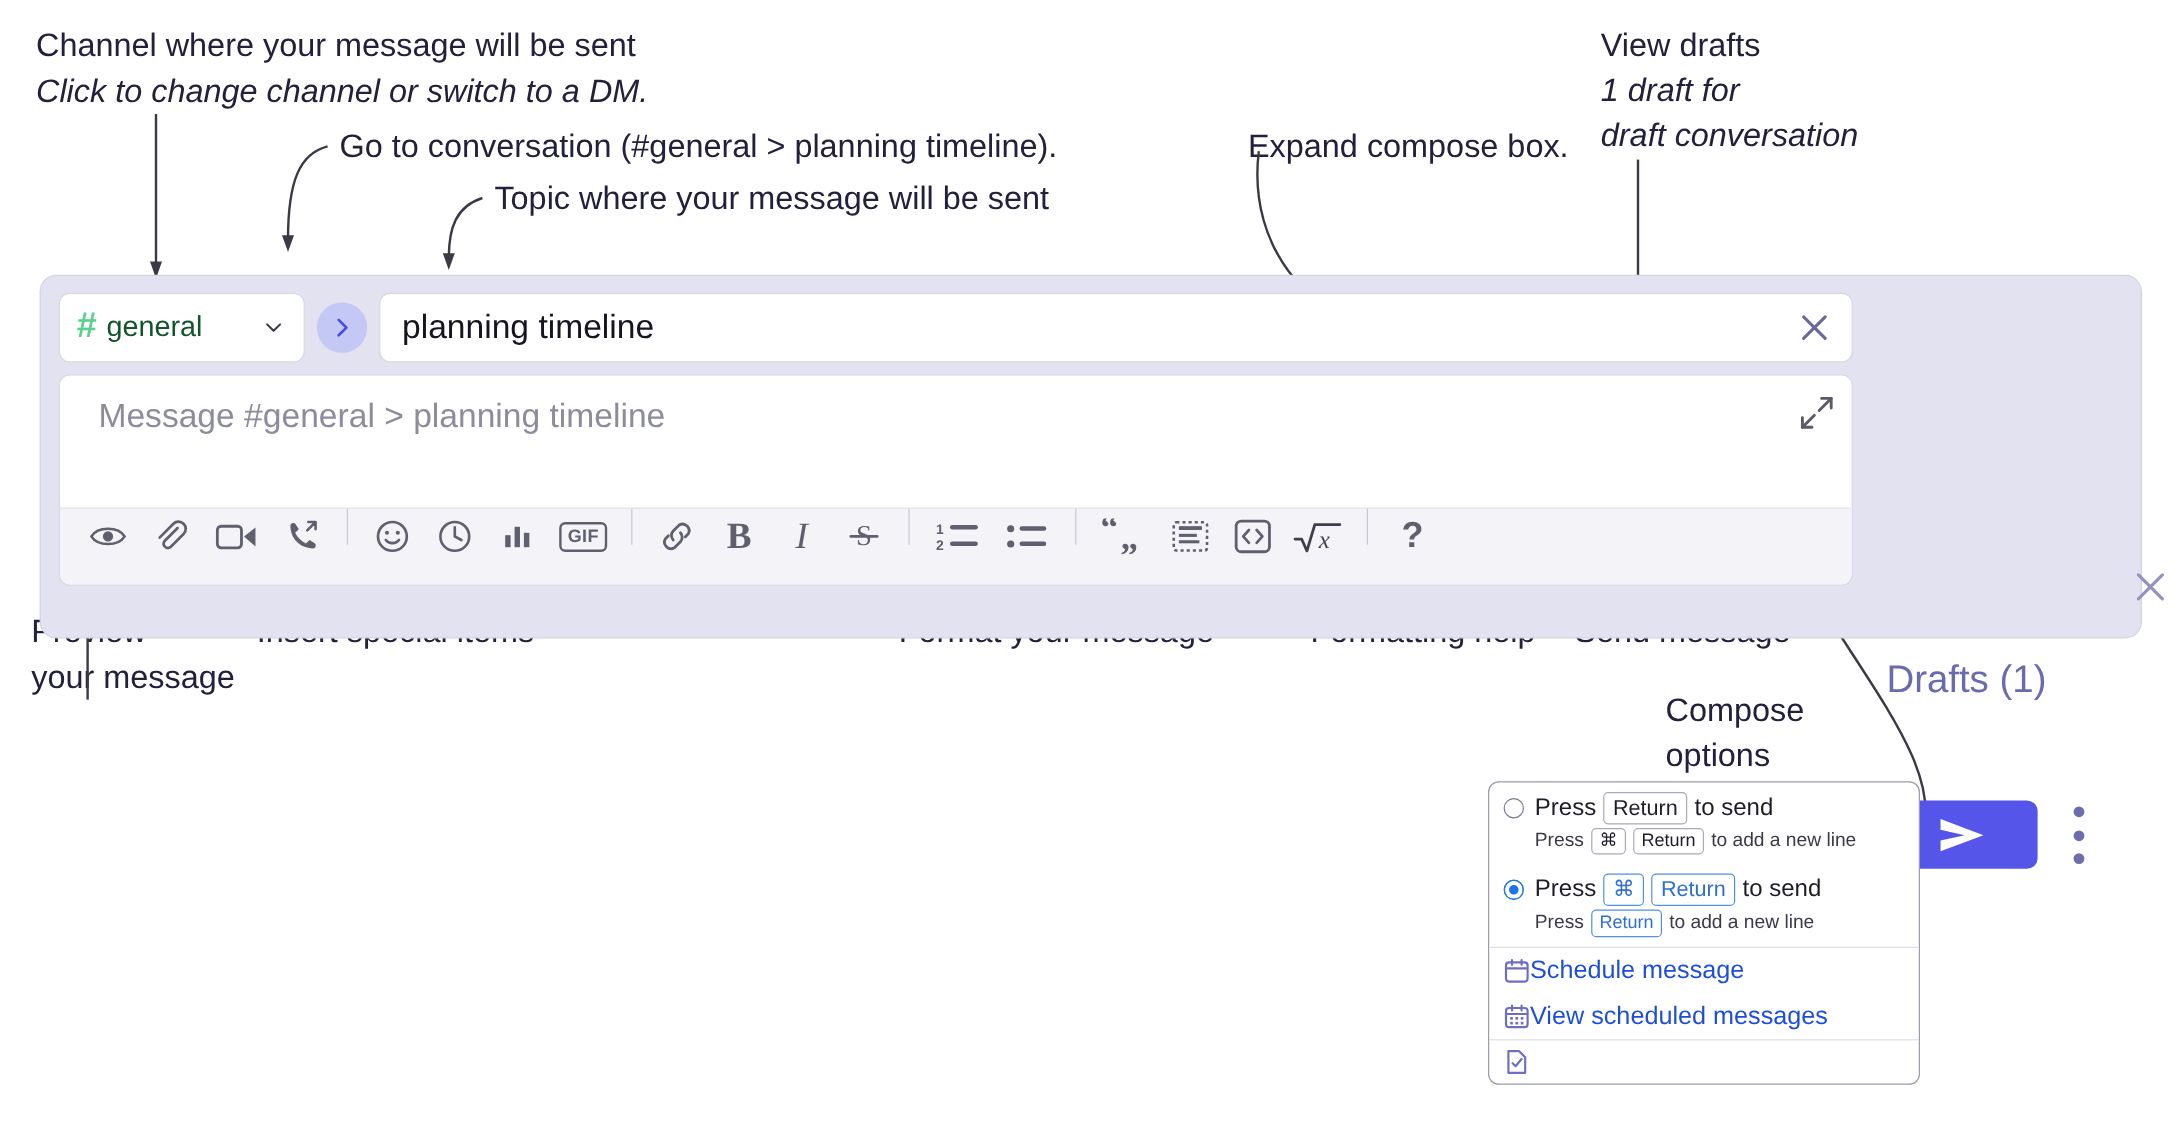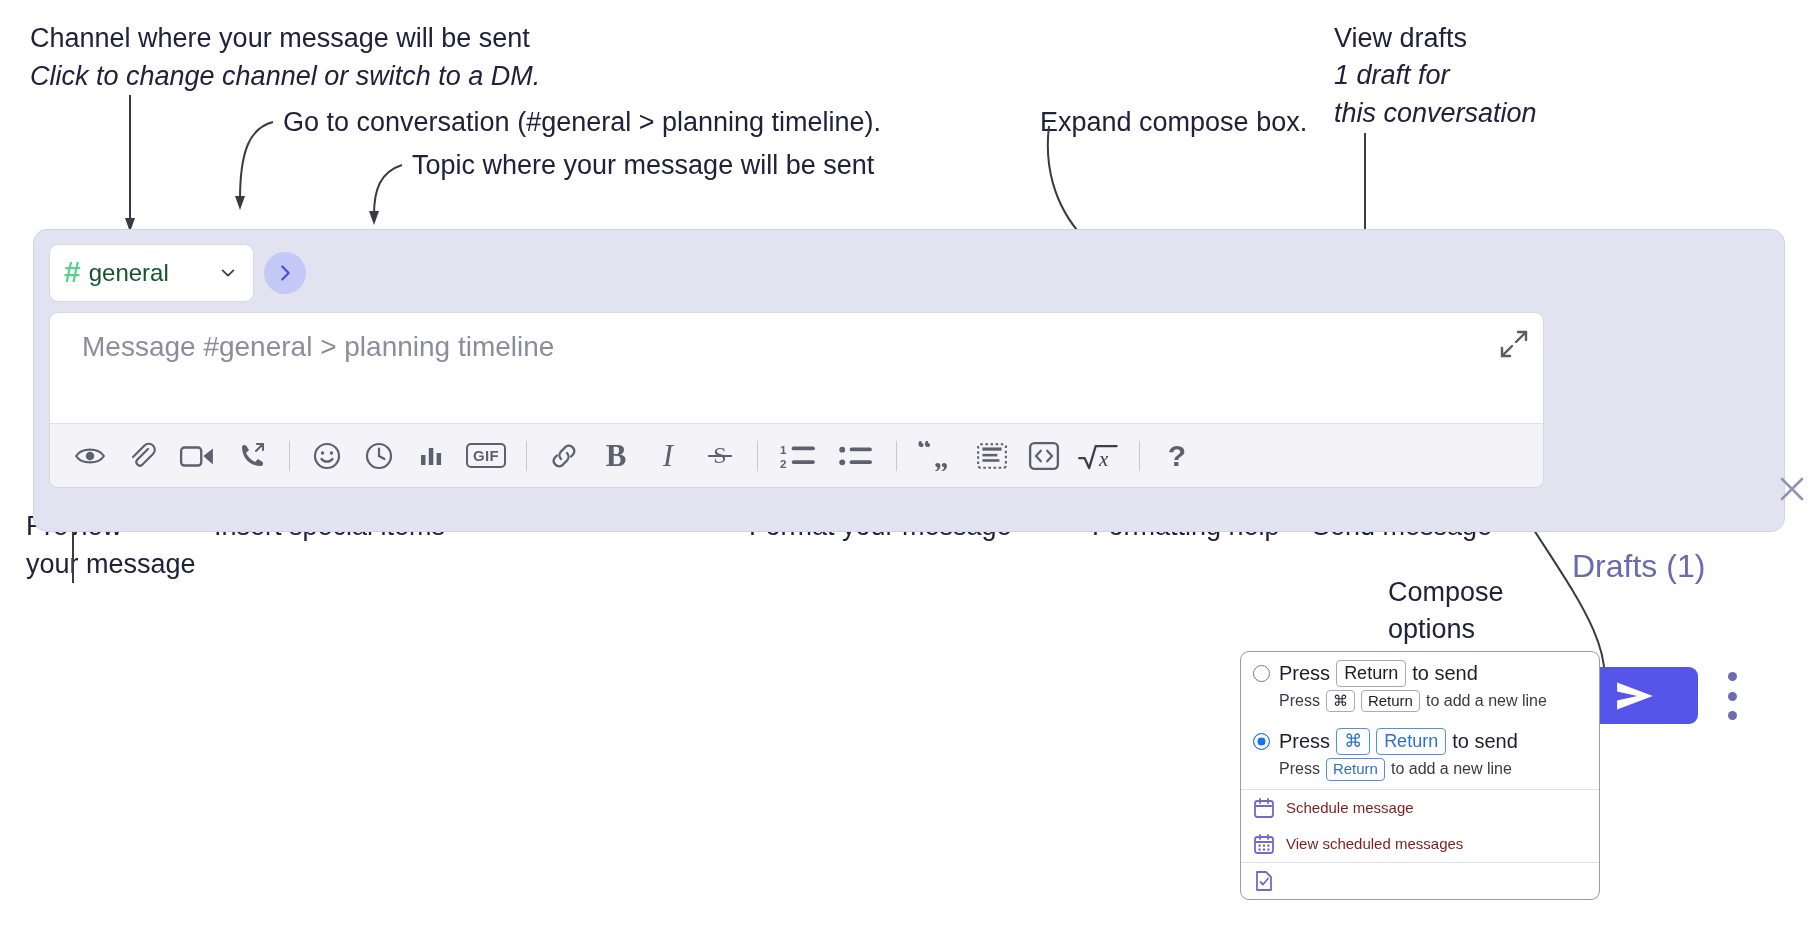--- a/index.html
+++ b/index.html
@@ -104,21 +104,21 @@
   .expandbtn {
     position: absolute; right: 14px; top: 16px;
     width: 30px; height: 30px; cursor: pointer;
   }
 
   
   .toolbar {
     height: 64px;
     background: #f4f4f8;
     border-top: 1px solid #e1e1ea;
-    display: flex; align-items: center;
+    display: flex; 
     padding: 0 14px;
     gap: 0px;
   }
   .tbtn {
     width: 52px; height: 46px;
     display: flex; align-items: center; justify-content: center;
     cursor: pointer; color: #5f5f6e; flex: none;
   }
   .tbtn.wide { width: 58px; }
   .tsep {
@@ -200,22 +200,22 @@
   }
   .key {
     border: 1px solid #a9a9ba; border-radius: 4px;
     padding: 1px 7px; font-size: 18px; background: #fff;
     color: #1d1c2b; line-height: 1.25;
   }
   .key.sm { font-size: 15px; padding: 1px 6px; }
   .key.blue { border-color: #4f90e8; color: #2f6fd0; }
   .pop-div { height: 1px; background: #dedee6; }
   .pop-item {
-    display: flex; align-items: center; gap: 11px;
-    padding: 7px 12px; font-size: 15px; color: #7f1d1d;
+    display: flex; align-items: center; 
+    padding: 7px 12px; font-size: 21px; color: #1d4ed8;
     cursor: pointer;
   }
   .pop-icon { width: 22px; height: 22px; flex: none; color: #6d6dc4;}
 </style>
 </head>
 <body>
 
 <div class="anno anno-lg" style="left:30px; top:22px;">
   <div><b>Channel</b><span> where your message will be sent</span></div>
   <div class="it" style="margin-top:5px;">Click to change channel or switch to a DM.</div>
@@ -229,21 +229,21 @@
   <b>Topic</b><span> where your message will be sent</span>
 </div>
 
 <div class="anno anno-lg" style="left:1040px; top:106px;">
   <b>Expand</b><span> compose box.</span>
 </div>
 
 <div class="anno anno-lg" style="left:1334px; top:22px;">
   <div><span>View </span><b>drafts</b></div>
   <div class="it" style="margin-top:4px;">1 draft for</div>
-  <div class="it" style="margin-top:4px;">this conversation</div>
+  <div class="it" style="margin-top:4px;">draft conversation</div>
 </div>
 
 <div class="anno anno-lg" style="left:26px; top:510px;">
   <div><b>Preview</b></div>
   <div style="margin-top:5px;">your message</div>
 </div>
 
 <div class="anno anno-lg" style="left:214px; top:510px;">
   <b>Insert</b><span> special items</span>
 </div>
@@ -338,20 +338,26 @@
           <path d="M4 7 L10 13 L16 7" stroke="#3b3b48" stroke-width="1.9" fill="none" stroke-linecap="round" stroke-linejoin="round"></path>
         </svg>
       </div>
 
       <div class="gobtn">
         <svg viewBox="0 0 24 24" width="22" height="22">
           <path d="M9 5 L16 12 L9 19" stroke="#4a4ae0" stroke-width="2.4" fill="none" stroke-linecap="round" stroke-linejoin="round"></path>
         </svg>
       </div>
 
+      <div class="topicfield">
+        <span class="topic-text">planning timeline</span>
+        <svg class="xbtn" viewBox="0 0 34 34">
+          <path d="M8 8 L26 26 M26 8 L8 26" stroke="#6a6a9a" stroke-width="2.6" fill="none" stroke-linecap="round"></path>
+        </svg>
+      </div>
     </div>
 
     <div class="msgcard">
       <div class="msgbody">
         <span class="placeholder">Message #general &gt; planning timeline</span>
         <svg class="expandbtn" viewBox="0 0 30 30">
           <g stroke="#5a5a68" stroke-width="2.4" fill="none" stroke-linecap="round" stroke-linejoin="round">
             <path d="M27 3 L17 13"></path>
             <path d="M19 3 L27 3 L27 11"></path>
             <path d="M3 27 L13 17"></path>

